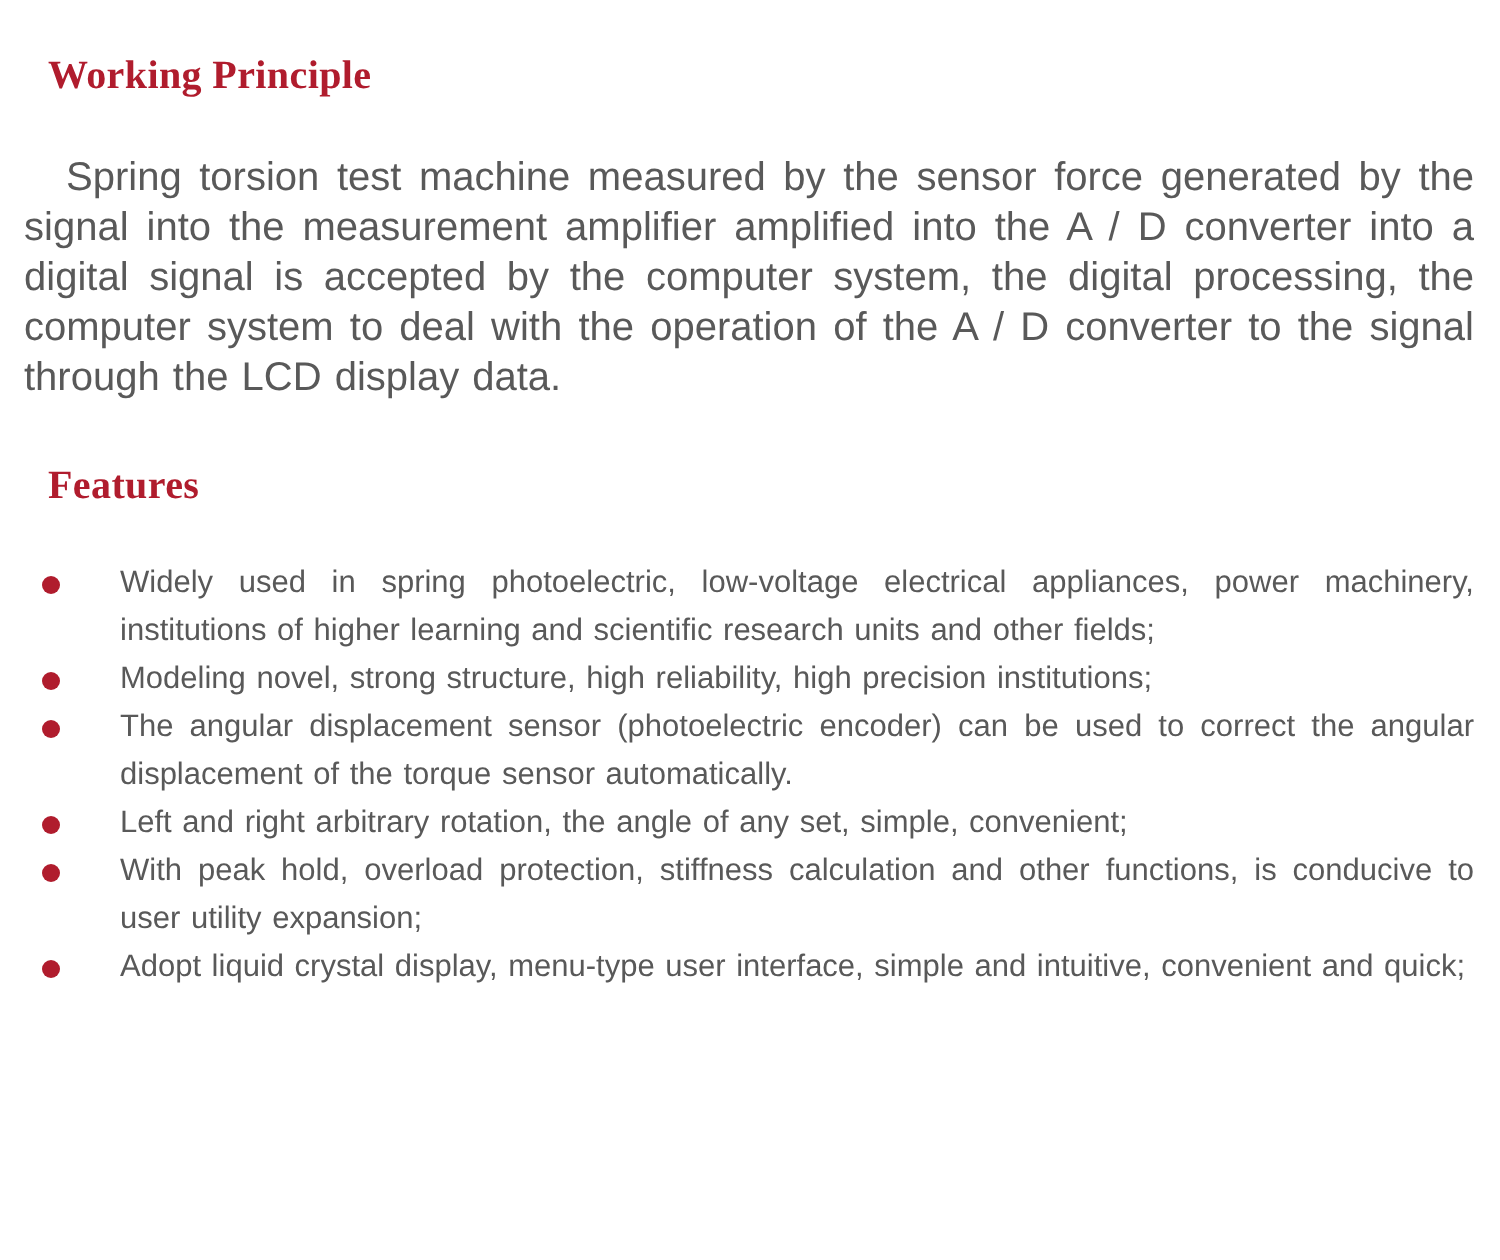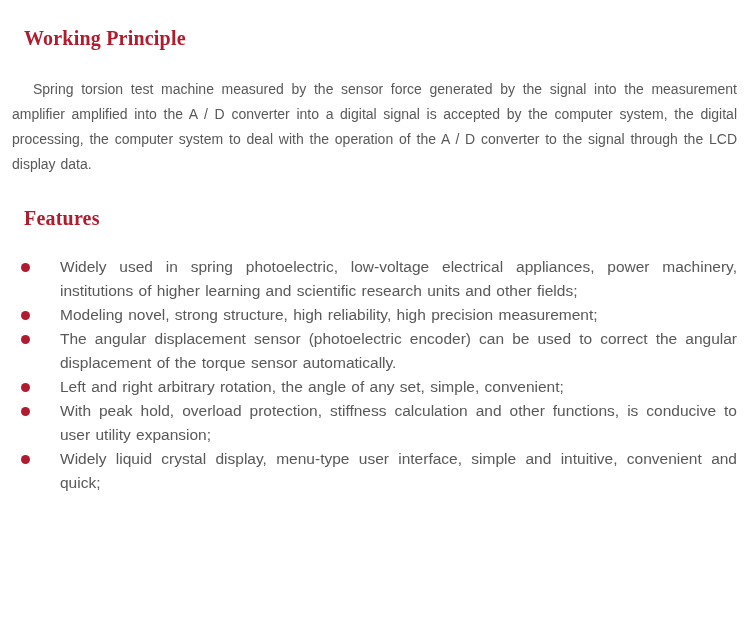--- a/index.html
+++ b/index.html
@@ -30,21 +30,21 @@
     color: var(--heading-color);
     letter-spacing: 0.2px;
   }
   .heading-working { padding: 27px 0 0 24px; }
   .heading-features { padding: 30px 12px 0 24px; }
   .intro-paragraph {
     margin: 27px 13px 0 12px;
     text-align: justify;
     text-indent: 21px;
     color: var(--body-text-color);
-    font-size: 14px;
+    font-size: 20px;
     line-height: 25px;
     word-spacing: 1px;
   }
   .feature-list { margin-top: 25px; }
   .feature-item {
     display: flex;
     align-items: flex-start;
   }
   .bullet-icon {
     flex: none;
@@ -79,21 +79,21 @@
 
   <div class="feature-list">
 
     <div class="feature-item">
       <span class="bullet-icon"></span>
       <span class="feature-text">Widely used in spring photoelectric, low-voltage electrical appliances, power machinery, institutions of higher learning and scientific research units and other fields;</span>
     </div>
 
     <div class="feature-item">
       <span class="bullet-icon"></span>
-      <span class="feature-text">Modeling novel, strong structure, high reliability, high precision measurement;</span>
+      <span class="feature-text">Modeling novel, strong structure, high reliability, high precision institutions;</span>
     </div>
 
     <div class="feature-item">
       <span class="bullet-icon"></span>
       <span class="feature-text">The angular displacement sensor (photoelectric encoder) can be used to correct the angular displacement of the torque sensor automatically.</span>
     </div>
 
     <div class="feature-item">
       <span class="bullet-icon"></span>
       <span class="feature-text">Left and right arbitrary rotation, the angle of any set, simple, convenient;</span>
@@ -101,18 +101,18 @@
 
     <div class="feature-item">
       <span class="bullet-icon"></span>
       <span class="feature-text">With peak hold, overload protection, stiffness calculation and other functions, is conducive to user utility expansion;</span>
     </div>
 
 
 
     <div class="feature-item">
       <span class="bullet-icon"></span>
-      <span class="feature-text">Widely liquid crystal display, menu-type user interface, simple and intuitive, convenient and quick;</span>
+      <span class="feature-text">Adopt liquid crystal display, menu-type user interface, simple and intuitive, convenient and quick;</span>
     </div>
 
 
   </div>
 </div>
 
 </body></html>

